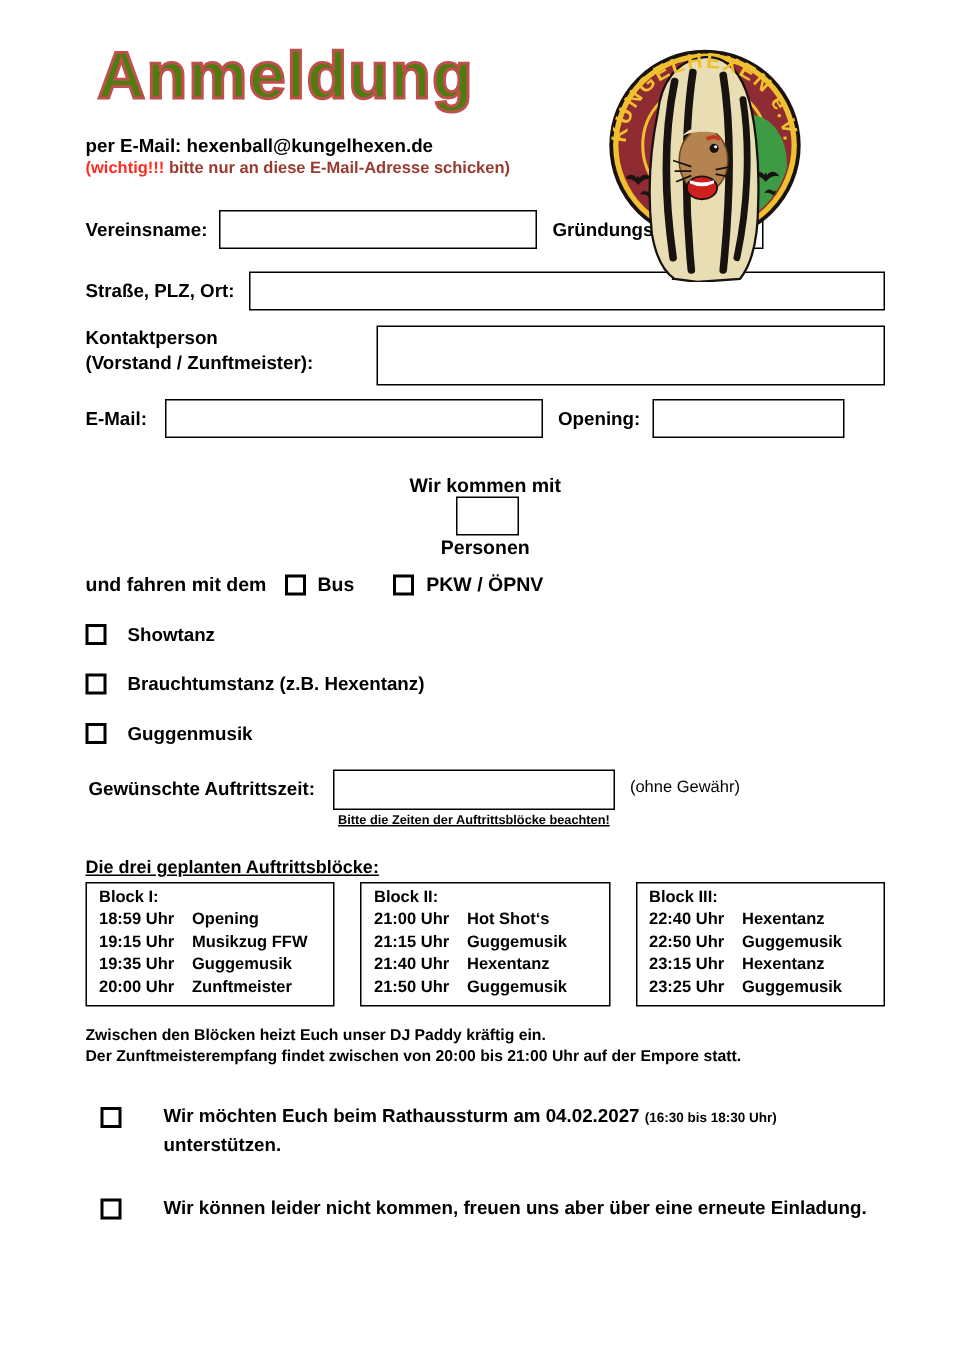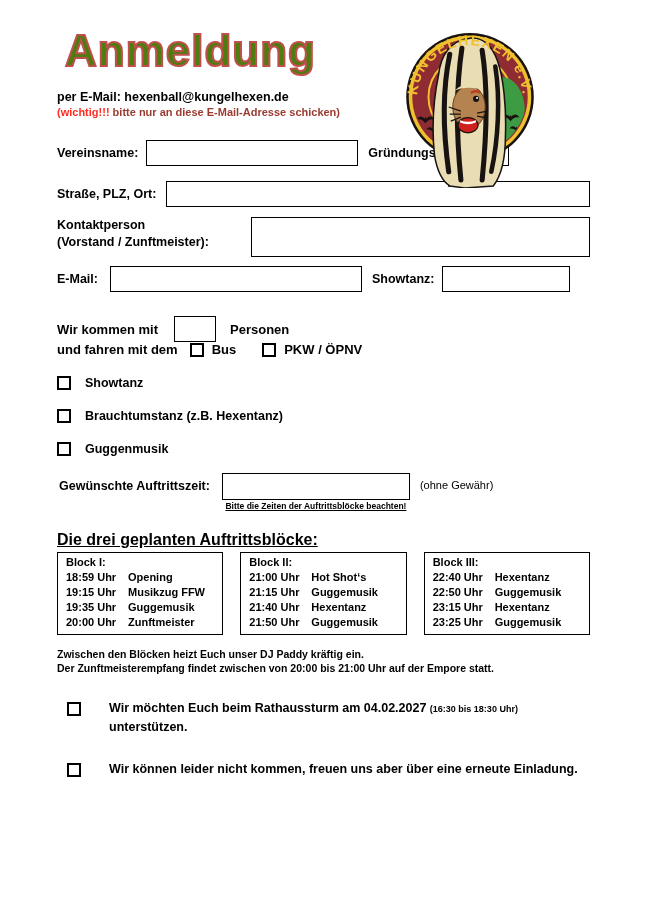--- a/index.html
+++ b/index.html
@@ -31,38 +31,38 @@
   .r2{margin-top:15px;}
   .r2 .b-strasse{flex:1;margin-left:10px;}
   .r3{margin-top:10px;align-items:flex-start;}
   .r3 .lbl2{line-height:17px;}
   .r3 .b-kontakt{flex:1;margin-left:42px;height:40px;}
   .r4{margin-top:9px;}
   .r4 .b-email{width:252px;margin-left:12px;}
   .r4 .l-tel{margin-left:10px;}
   .r4 .b-tel{width:128px;margin-left:8px;}
   
-  .persons{margin-top:24px;font-size:13px;display:flex;align-items:center;}
+  .persons{margin-top:24px;font-size:13px;display:flex;align-items:center;flex-direction:column;}
   .persons .b-pers{width:42px;margin:0 14px 0 16px;}
-  .travel{font-size:13px;display:flex;align-items:center;}
+  .travel{margin-top:10px;font-size:13px;display:flex;align-items:center;}
   .cb{width:10px;height:10px;border:2px solid #000;display:inline-block;flex:none;background:#fff;}
   .travel .cb{margin:0 8px 0 12px;}
   .travel .opt2gap{margin-left:26px;}
   
   .prog-intro{margin-top:32px;font-size:12.5px;}
   .prog-opt{margin-top:19px;font-size:12.5px;display:flex;align-items:center;}
   .prog-opt .cb{margin-right:14px;}
   .timerow{margin-top:17px;display:flex;align-items:flex-start;font-size:12.5px;}
   .timerow .lblz{margin-top:6px;margin-left:2px;}
   .timestack{margin-left:12px;display:flex;flex-direction:column;align-items:center;}
   .timestack .b-time{width:188px;height:27px;}
   .timenote{font-size:8.5px;text-decoration:underline;margin-top:1px;}
   .gewaehr{margin-top:6px;margin-left:10px;font-size:11px;font-weight:normal;}
   
-  .blocks-h{margin-top:20px;font-size:16px;text-decoration:underline;}
+  .blocks-h{margin-top:20px;font-size:12px;text-decoration:underline;}
   .blocks{display:flex;gap:17px;margin-top:3px;}
   .block-box{border:1.5px solid #000;flex:1;padding:2px 6px 4px 8px;box-sizing:border-box;}
   .block-box .bt{font-size:11px;line-height:15px;}
   .block-box .br{display:flex;font-size:11px;line-height:15px;}
   .block-box .br .t{width:62px;flex:none;}
   .note{font-size:10.5px;line-height:14px;}
   .notes{margin-top:12px;}
   
   .fin{margin-top:24px;display:flex;align-items:flex-start;font-size:12.5px;line-height:18px;}
   .fin .cb{margin:3px 28px 0 10px;}
@@ -138,21 +138,21 @@
     <div class="row r3">
       <span class="lbl lbl2">
         <span>Kontaktperson</span><br>
         <span>(Vorstand / Zunftmeister):</span>
       </span>
       <div class="box b-kontakt"></div>
     </div>
     <div class="row r4">
       <span class="lbl">E-Mail:</span>
       <div class="box b-email"></div>
-      <span class="lbl l-tel">Showtanz:</span>
+      <span class="lbl l-tel">Opening:</span>
       <div class="box b-tel"></div>
     </div>
   </div>
 
   <div class="persons">
     <span>Wir kommen mit</span>
     <div class="box b-pers"></div>
     <span>Personen</span>
   </div>
   <div class="travel">

